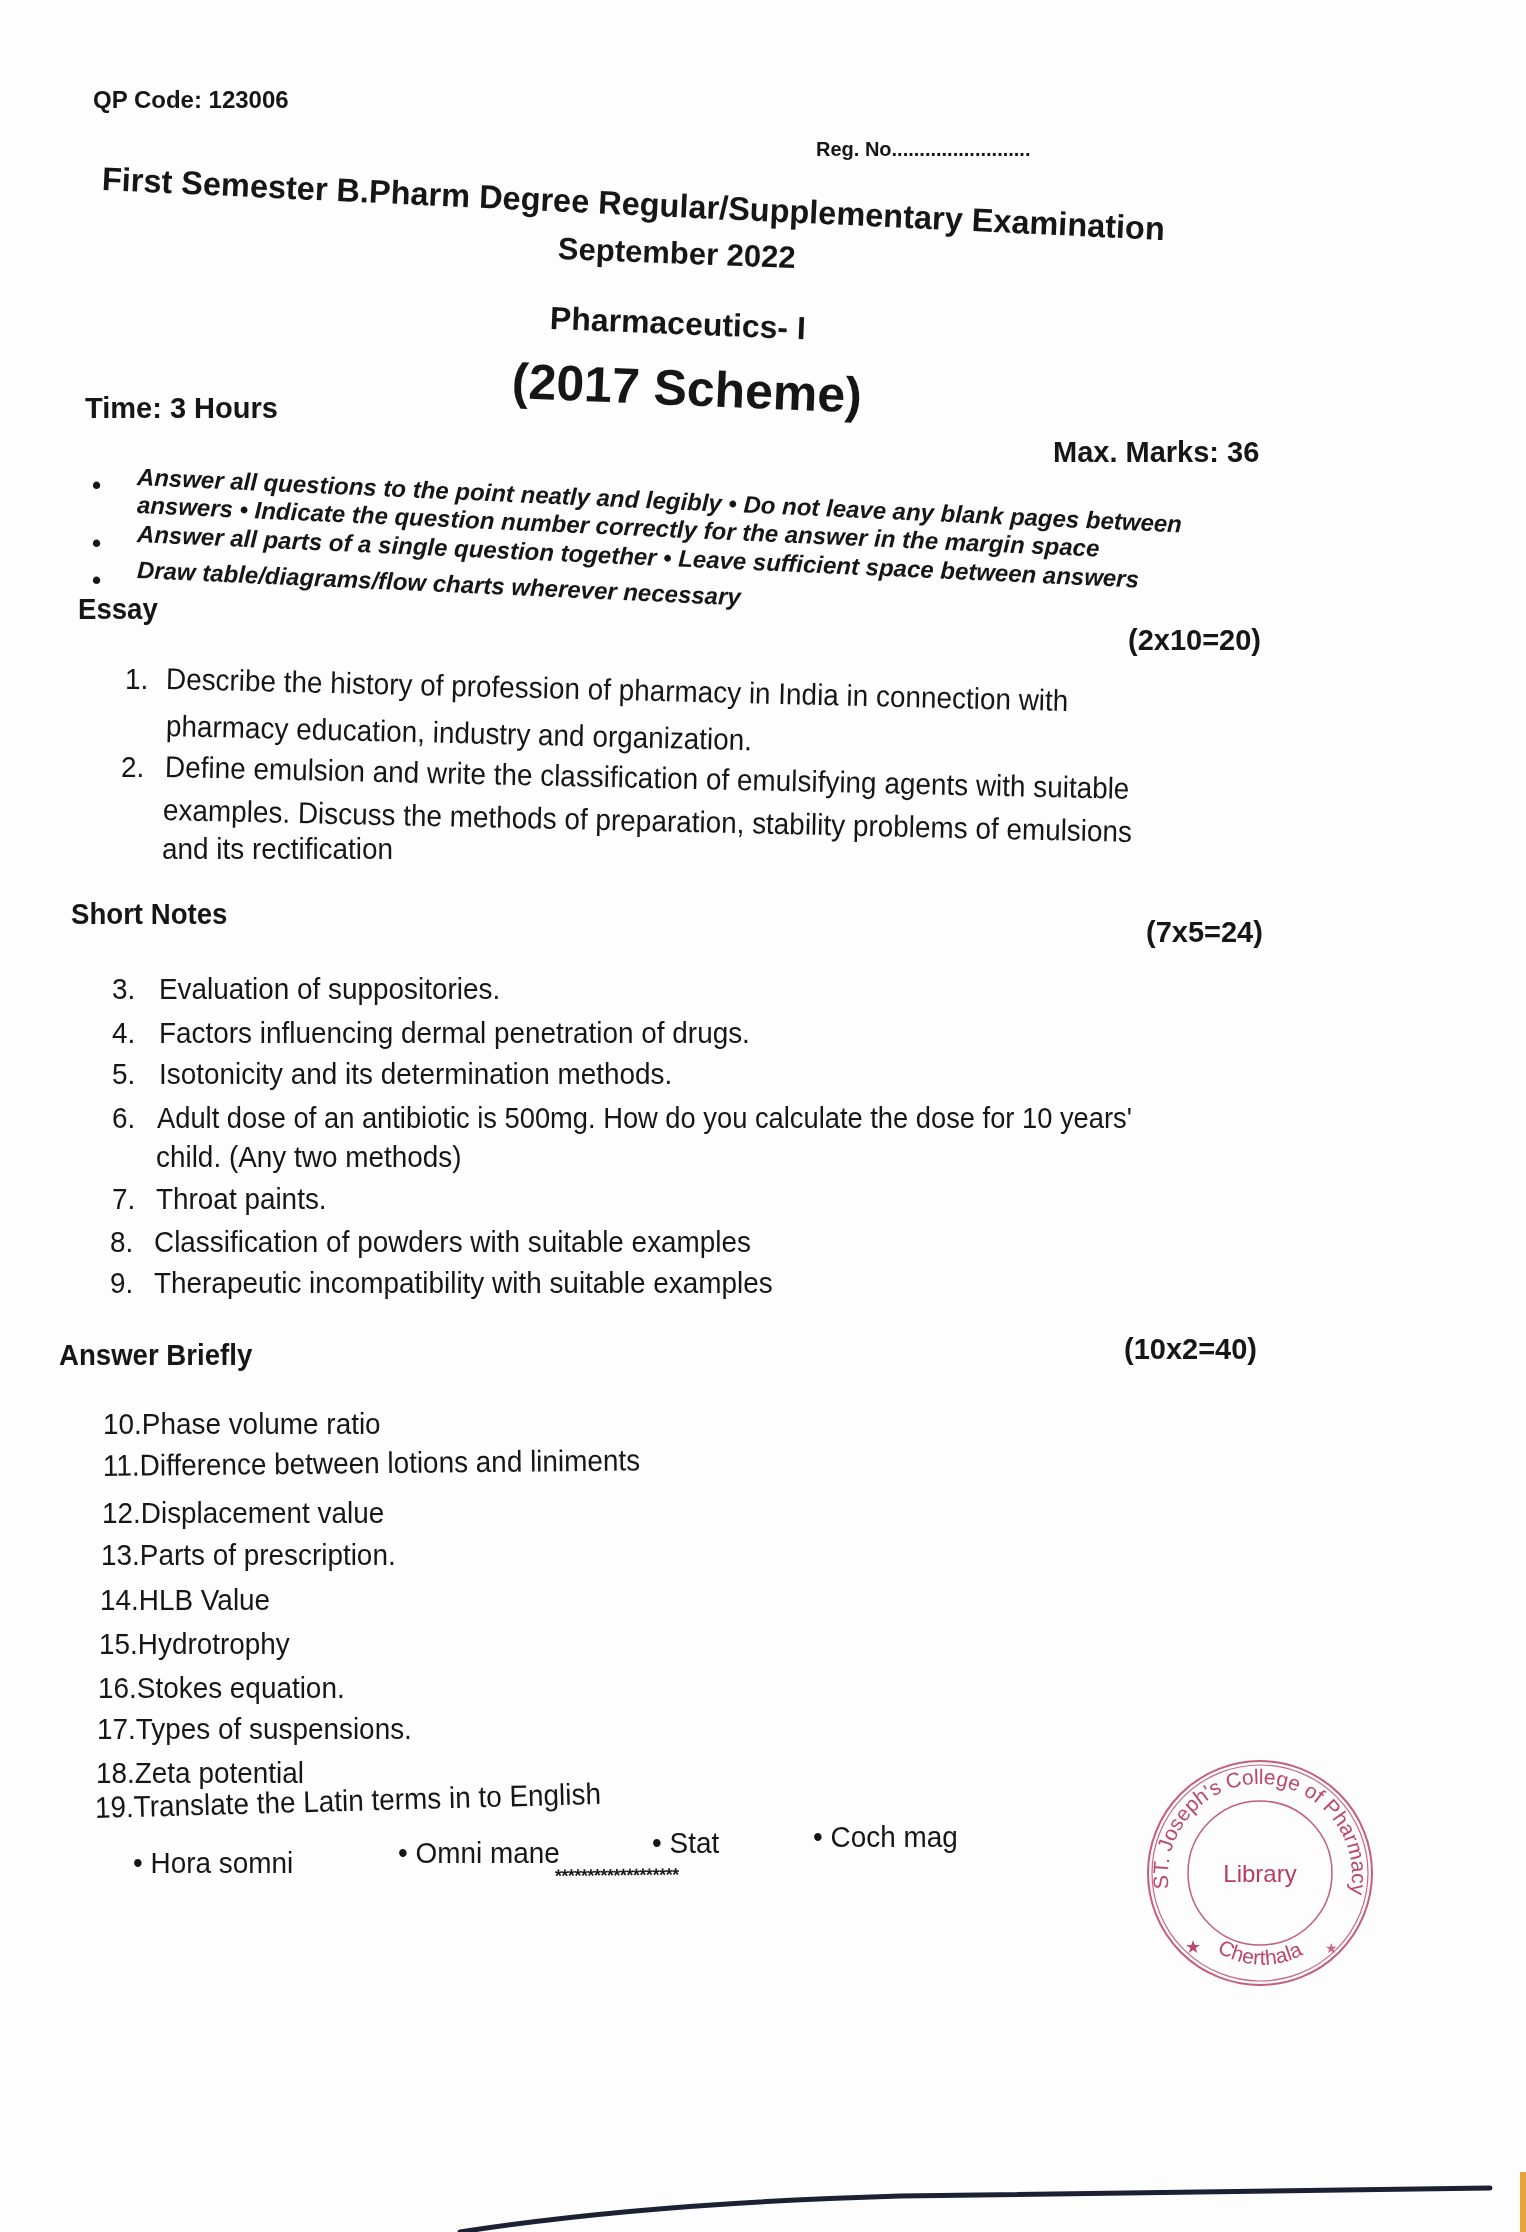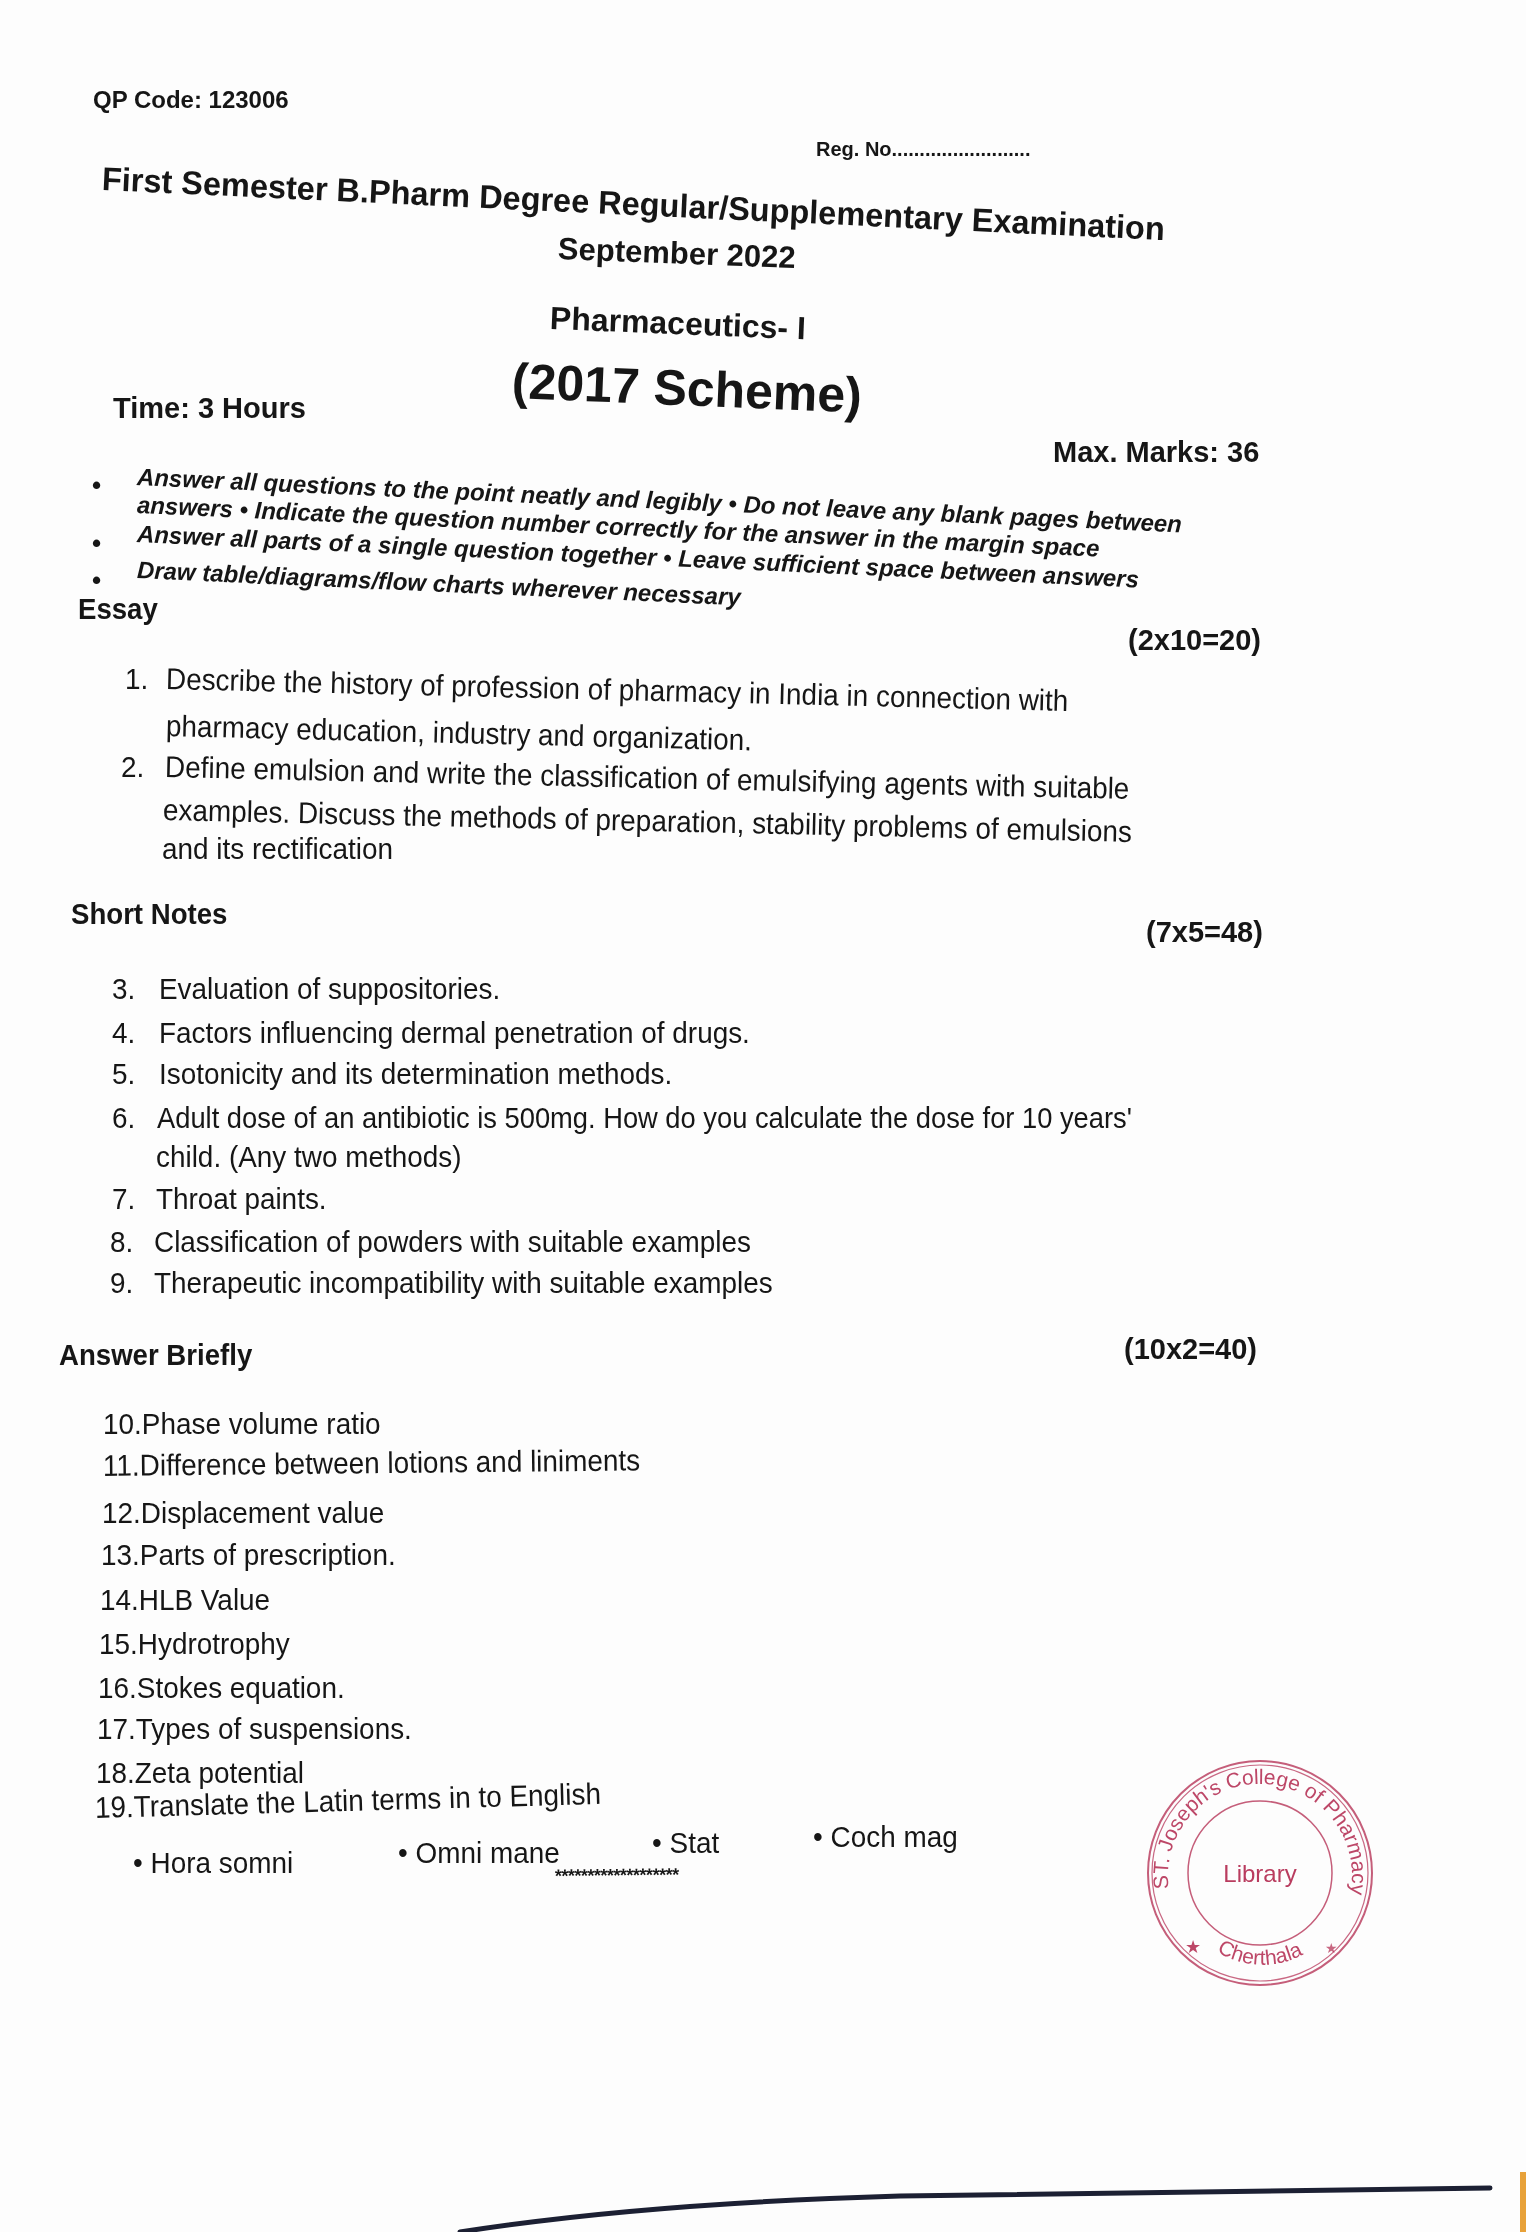--- a/index.html
+++ b/index.html
@@ -23,21 +23,21 @@
 </style>
 </head>
 <body>
 
 <div class="abs h-big" style="left:93px; top:86px; font-size:24px;">QP Code: 123006</div>
 <div class="abs h-big" style="left:816px; top:138px; font-size:20px;">Reg. No.........................</div>
 <div class="abs h-big" style="left:102px; top:160px; font-size:33px; transform: rotate(2.7deg) scaleX(0.985);">First Semester B.Pharm Degree Regular/Supplementary Examination</div>
 <div class="abs h-big" style="left:558px; top:231px; font-size:31px; transform: rotate(2.2deg);">September 2022</div>
 <div class="abs h-big" style="left:550px; top:300px; font-size:32px; transform: rotate(2.3deg);">Pharmaceutics- I</div>
 <div class="abs b" style="left:512px; top:352px; font-size:50px; transform: rotate(2.4deg);">(2017 Scheme)</div>
-<div class="abs h-big" style="left:85px; top:392px; font-size:29px;margin-left:28px;">Time: 3 Hours</div>
+<div class="abs h-big" style="left:85px; top:392px; font-size:29px;">Time: 3 Hours</div>
 <div class="abs h-big" style="left:1053px; top:436px; font-size:29px;">Max. Marks: 36</div>
 
 <div>
   <div class="abs bullet" style="left:92px; top:470px;">•</div>
   <div class="abs instr" style="left:137px; top:463px; transform: rotate(2.6deg);">Answer all questions to the point neatly and legibly  •  Do not leave any blank pages between</div>
   <div class="abs instr" style="left:137px; top:491px; transform: rotate(2.6deg);">answers  •   Indicate the question number correctly for the answer in the margin space</div>
   <div class="abs bullet" style="left:92px; top:528px;">•</div>
   <div class="abs instr" style="left:137px; top:520px; transform: rotate(2.6deg);">Answer all parts of a single question together  • Leave sufficient space between answers</div>
   <div class="abs bullet" style="left:92px; top:565px;">•</div>
   <div class="abs instr" style="left:137px; top:556px; transform: rotate(2.6deg);">Draw table/diagrams/flow charts wherever necessary</div>
@@ -52,21 +52,21 @@
   <div class="abs body" style="left:166px; top:709px; transform: rotate(1.4deg) scaleX(0.93);">pharmacy education, industry and organization.</div>
 
   <div class="abs body" style="left:121px; top:750px;">2.</div>
   <div class="abs body" style="left:165px; top:750px; transform: rotate(1.3deg) scaleX(0.93);">Define emulsion and write the classification of emulsifying agents with suitable</div>
   <div class="abs body" style="left:163px; top:793px; transform: rotate(1.3deg) scaleX(0.93);">examples. Discuss the methods of preparation, stability problems of emulsions</div>
   <div class="abs body" style="left:162px; top:832px;">and its rectification</div>
 </div>
 
 <div>
   <div class="abs bodyb" style="left:71px; top:897px;">Short Notes</div>
-  <div class="abs marks" style="left:1146px; top:916px;">(7x5=48)</div>
+  <div class="abs marks" style="left:1146px; top:916px;">(7x5=24)</div>
 
   <div class="abs body" style="left:112px; top:972px;">3.</div>
   <div class="abs body" style="left:159px; top:972px;">Evaluation of suppositories.</div>
 
   <div class="abs body" style="left:112px; top:1016px;">4.</div>
   <div class="abs body" style="left:159px; top:1016px;">Factors influencing dermal penetration of drugs.</div>
 
   <div class="abs body" style="left:112px; top:1057px;">5.</div>
   <div class="abs body" style="left:159px; top:1057px;">Isotonicity and its determination methods.</div>
 

